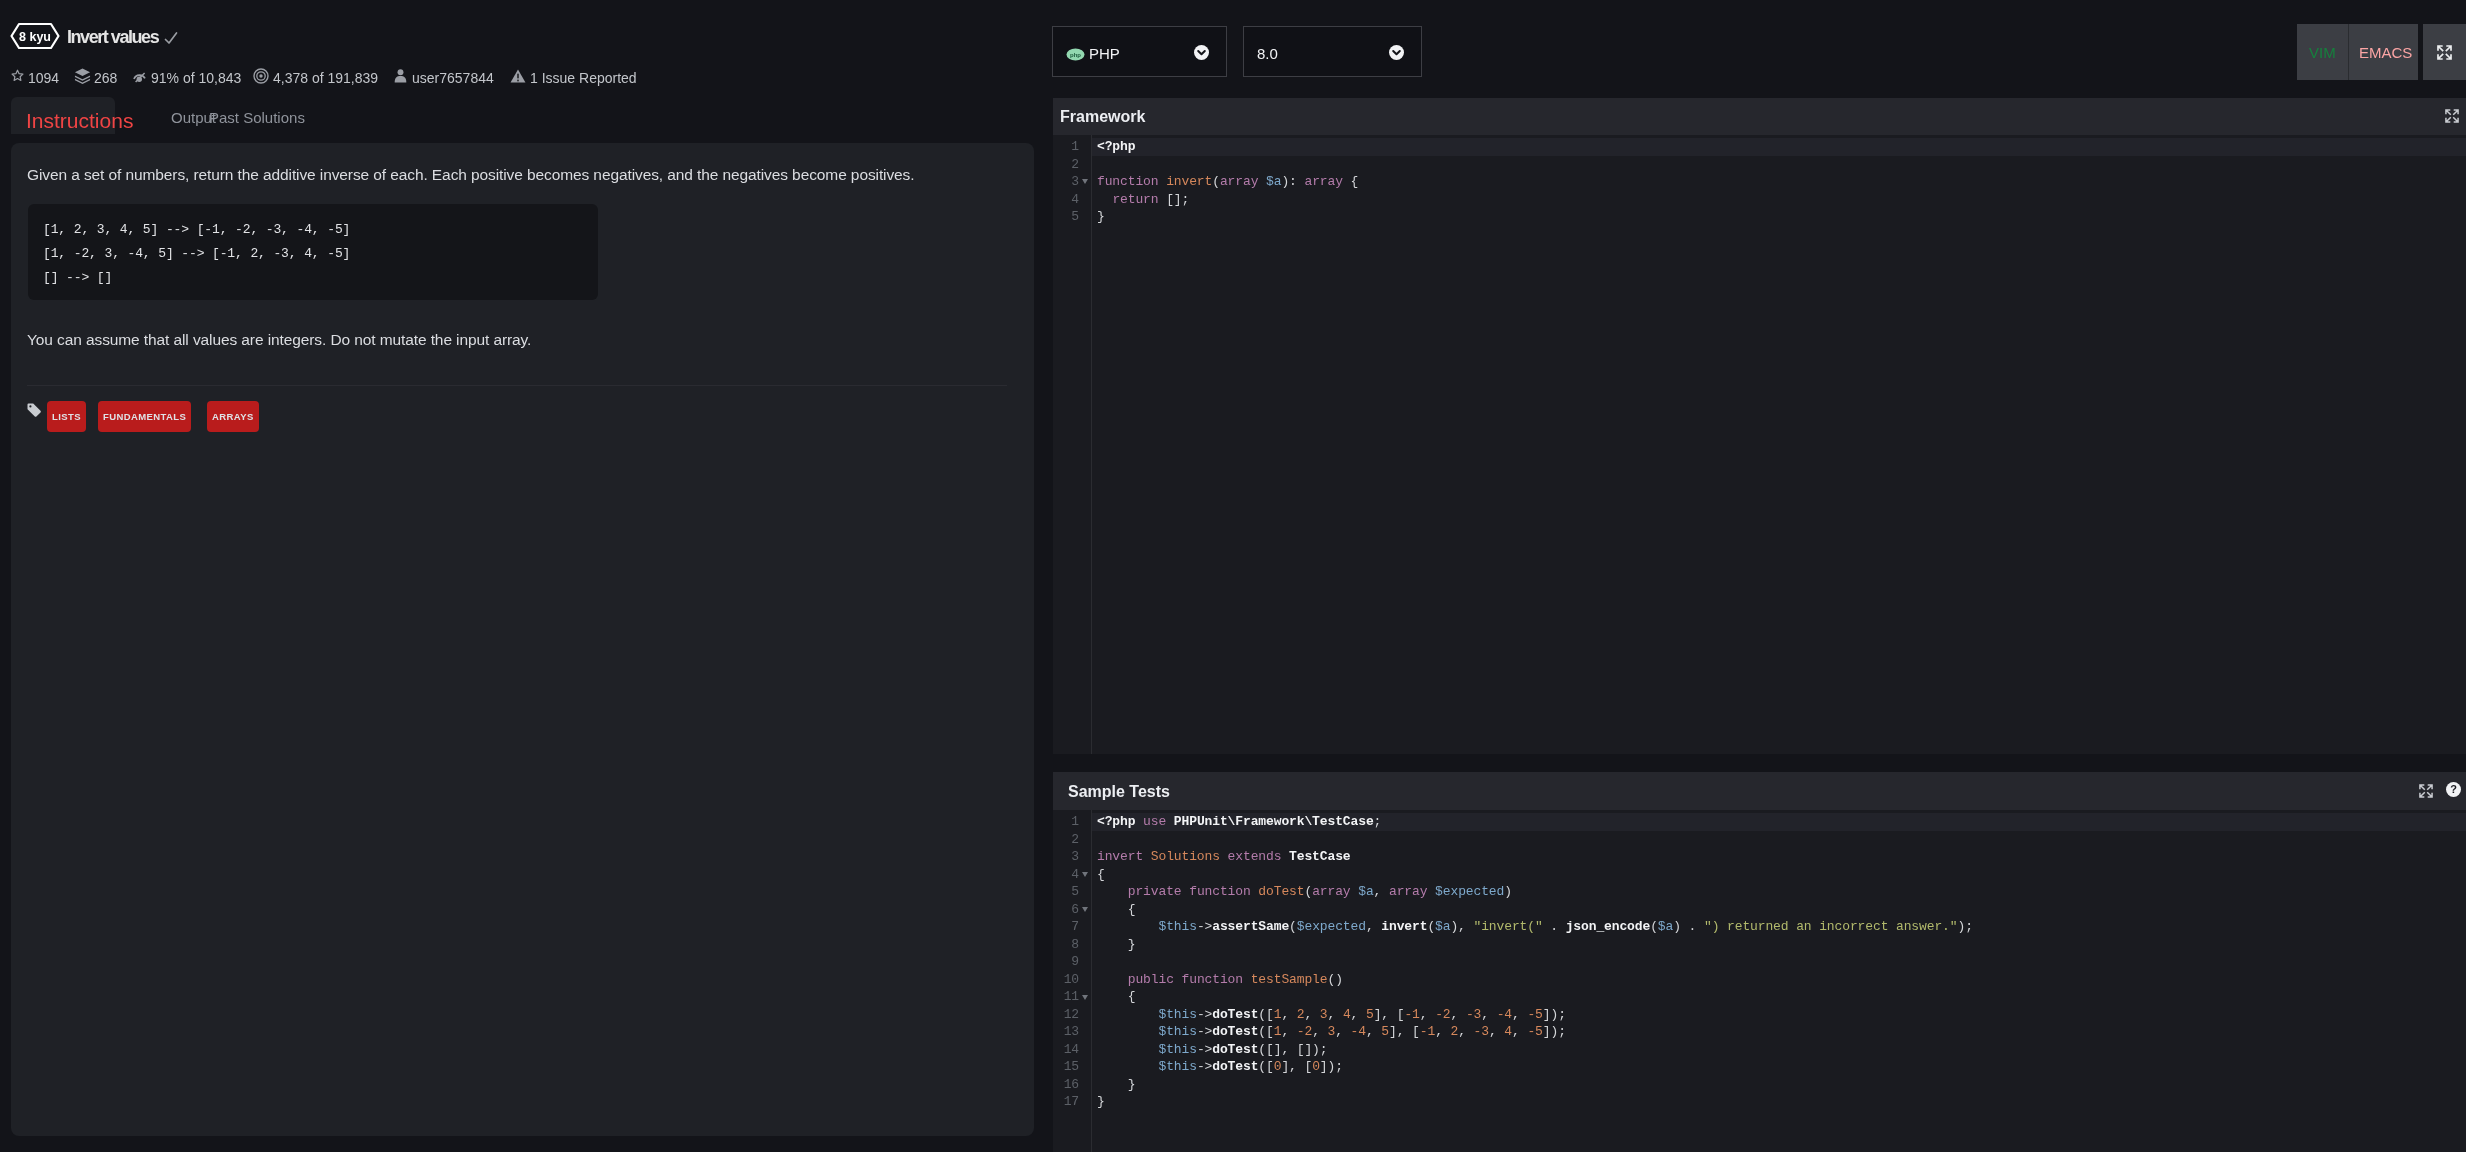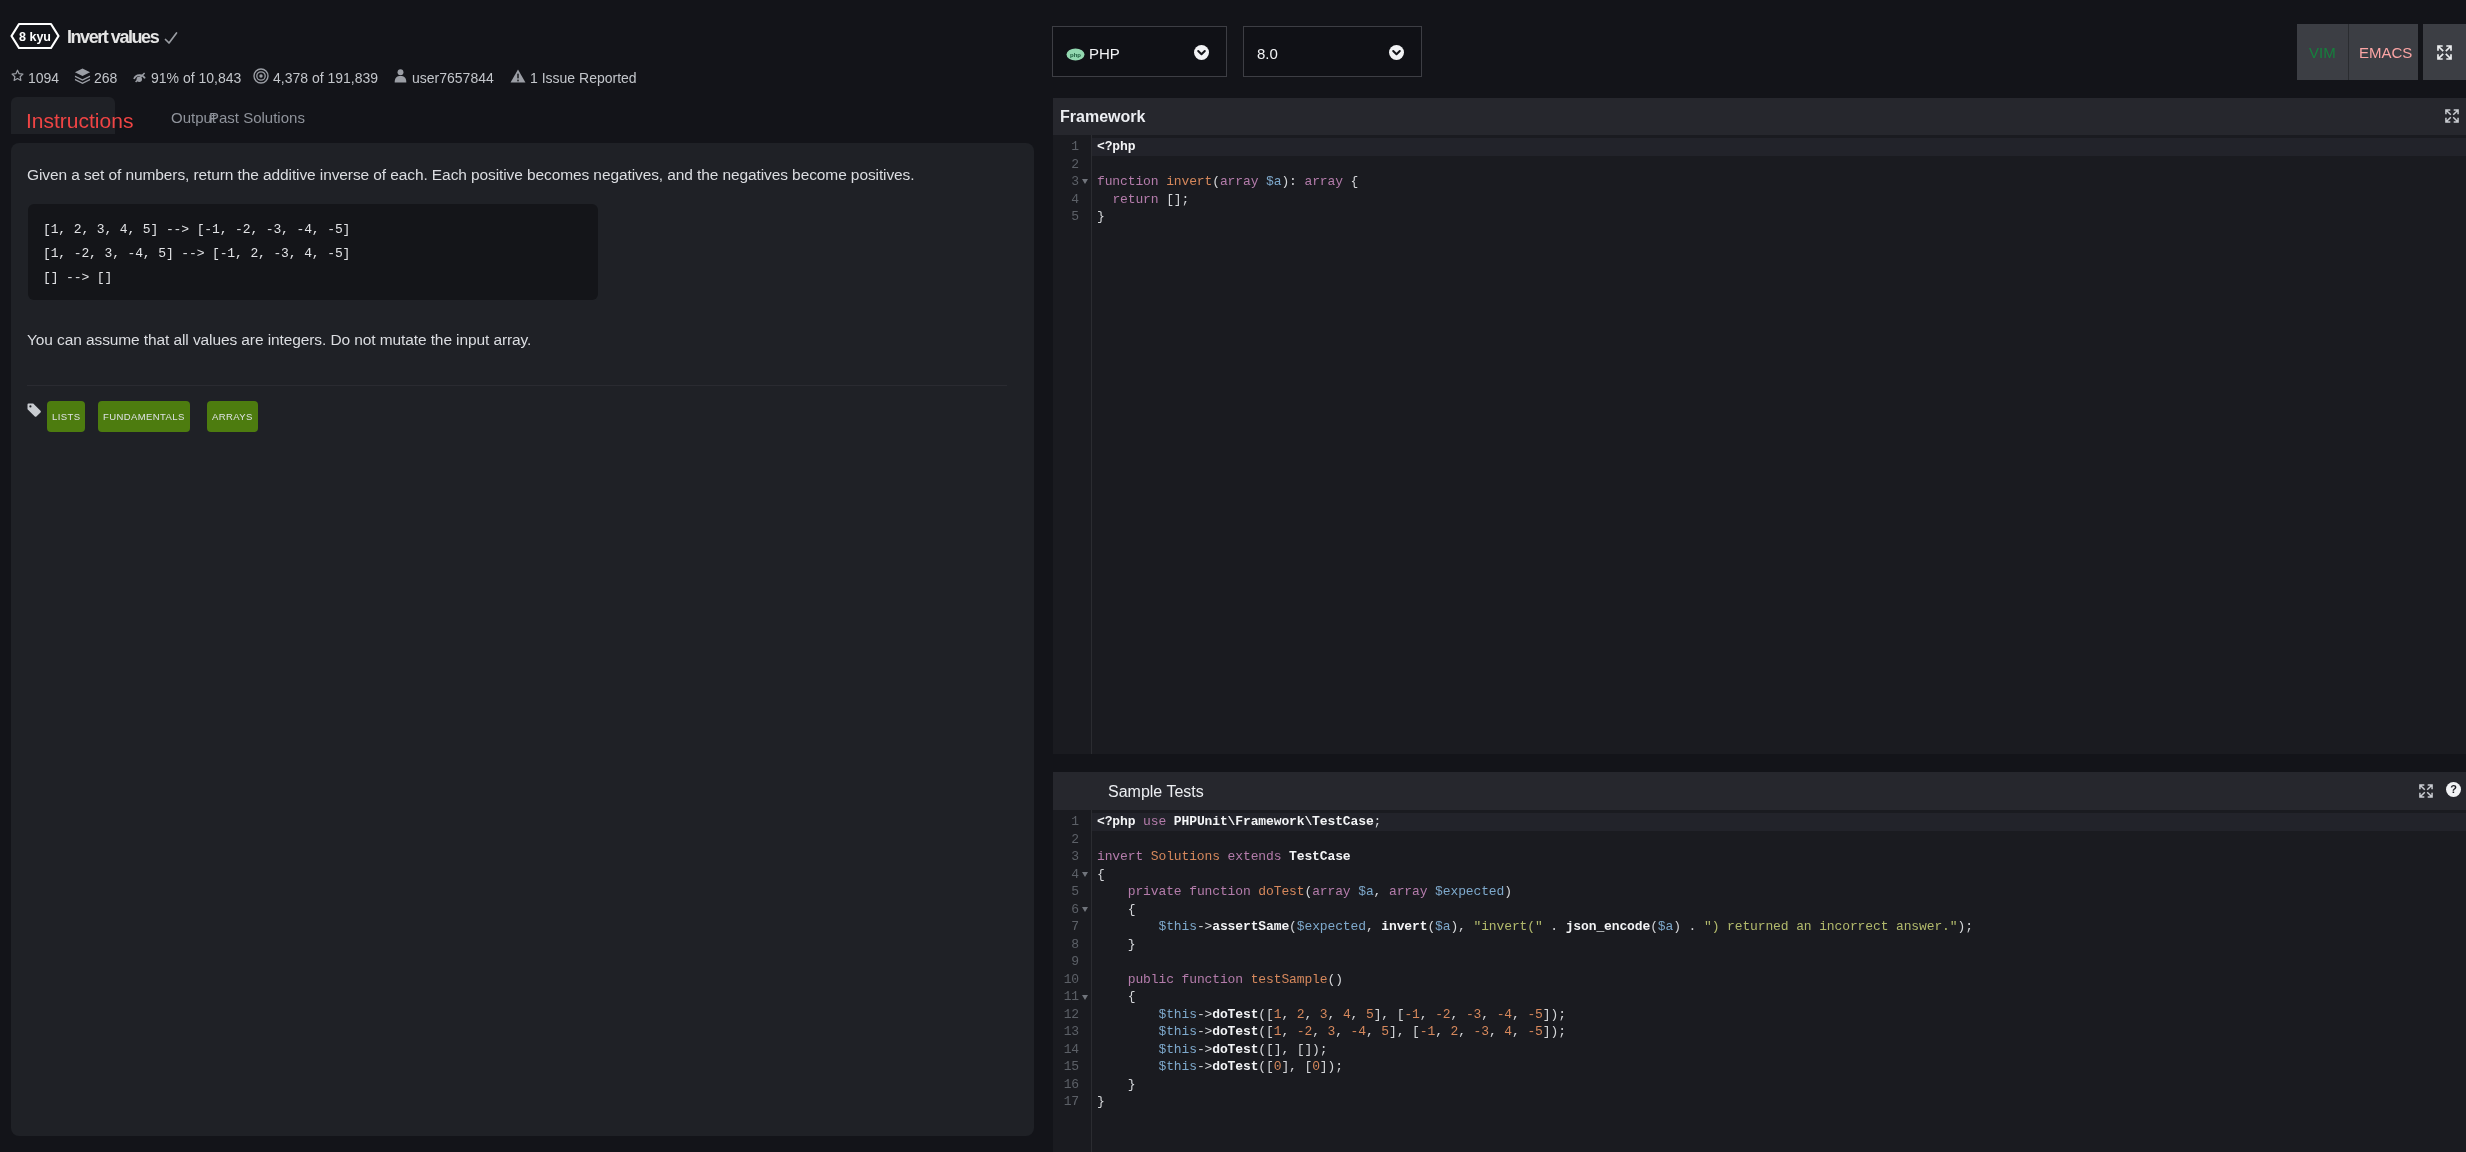--- a/index.html
+++ b/index.html
@@ -11,21 +11,21 @@
   .gut { color:#5c6067; font-family:"Liberation Mono", monospace; font-size:13px; letter-spacing:-0.12px; text-align:right; }
   .gut div { height:17.5px; line-height:17.5px; }
   pre.code { font-family:"Liberation Mono", monospace; font-size:13px; line-height:17.5px; letter-spacing:-0.12px; color:#d4d6d9; white-space:pre; }
   .kw { color:#b47cab; }
   .fn { color:#d6885c; }
   .vr { color:#7ea9cc; }
   .st { color:#b2ba6c; }
   .nm { color:#d6885c; }
   .bw { color:#f3f4f6; font-weight:bold; }
   .fold { position:absolute; width:0; height:0; border-left:3.5px solid transparent; border-right:3.5px solid transparent; border-top:5px solid #70747b; }
-  .chip { position:absolute; height:31px; line-height:31px; background:#4d7c0f; border-radius:4px; font-size:9.5px; font-weight:normal; letter-spacing:0.4px; color:#dfe2e6; padding:0 5px; }
+  .chip { position:absolute; height:31px; line-height:31px; background:#b91c1c; border-radius:4px; font-size:9.5px; font-weight:bold; letter-spacing:0.4px; color:#dfe2e6; padding:0 5px; }
   .circ-chev { position:absolute; width:15px; height:15px; border-radius:50%; background:#f2f3f5; }
   .stat-t { position:absolute; font-size:14px; line-height:14px; color:#c3c6cb; top:71px; }
   .stat-i { position:absolute; top:76px; }
 </style>
 </head>
 <body>
 
 <svg class="abs" style="left:10px; top:22px;" width="50" height="28" viewBox="0 0 50 28">
   <polygon points="1.5,14 9,2 41,2 48.5,14 41,26 9,26" fill="none" stroke="#ffffff" stroke-width="2.2" stroke-linejoin="round"></polygon>
   <text x="25" y="18.5" text-anchor="middle" font-family="Liberation Sans" font-size="12.5" font-weight="bold" fill="#ffffff">8 kyu</text>
@@ -131,21 +131,21 @@
     <div>5</div>
 </div>
 <div class="fold" style="left:1082px; top:179px;"></div>
 <pre class="abs code" style="left:1097px; top:138px;"><span class="bw">&lt;?php</span>
 
 <span class="kw">function</span> <span class="fn">invert</span>(<span class="kw">array</span> <span class="vr">$a</span>): <span class="kw">array</span> {
   <span class="kw">return</span> [];
 }</pre>
 
 <div class="abs hdr-bar" style="left:1053px; top:772px; width:1413px; height:38px;"></div>
-<div class="abs" style="left:1108px; top:783px; font-size:16px; font-weight:normal; color:#eceef2;">Sample Tests</div>
+<div class="abs" style="left:1068px; top:783px; font-size:16px; font-weight:bold; color:#eceef2;">Sample Tests</div>
 <svg class="abs" style="left:2419px; top:784px;" width="14" height="14" viewBox="0 0 15 15">
   <path d="M9.3 1 L14 1 L14 5.7 M14 1 L8.8 6.2 M5.7 1 L1 1 L1 5.7 M1 1 L6.2 6.2 M1 9.3 L1 14 L5.7 14 M1 14 L6.2 8.8 M14 9.3 L14 14 L9.3 14 M14 14 L8.8 8.8" fill="none" stroke="#c9ccd1" stroke-width="1.6"></path>
 </svg>
 <div class="abs" style="left:2446px; top:782px; width:15px; height:15px; border-radius:50%; background:#f2f3f5;"></div>
 <div class="abs" style="left:2446px; top:782px; width:15px; height:15px; font-size:11px; font-weight:bold; color:#1a1b20; text-align:center; line-height:15px;">?</div>
 <div class="abs ed" style="left:1053px; top:810px; width:1413px; height:342px;"></div>
 <div class="abs" style="left:1092px; top:813px; width:1374px; height:17.5px; background:#22232a;"></div>
 <div class="abs" style="left:1091px; top:810px; width:1px; height:342px; background:#2b2c31;"></div>
 <div class="abs gut" style="left:1053px; top:813px; width:26px;">
 <div>1</div>

